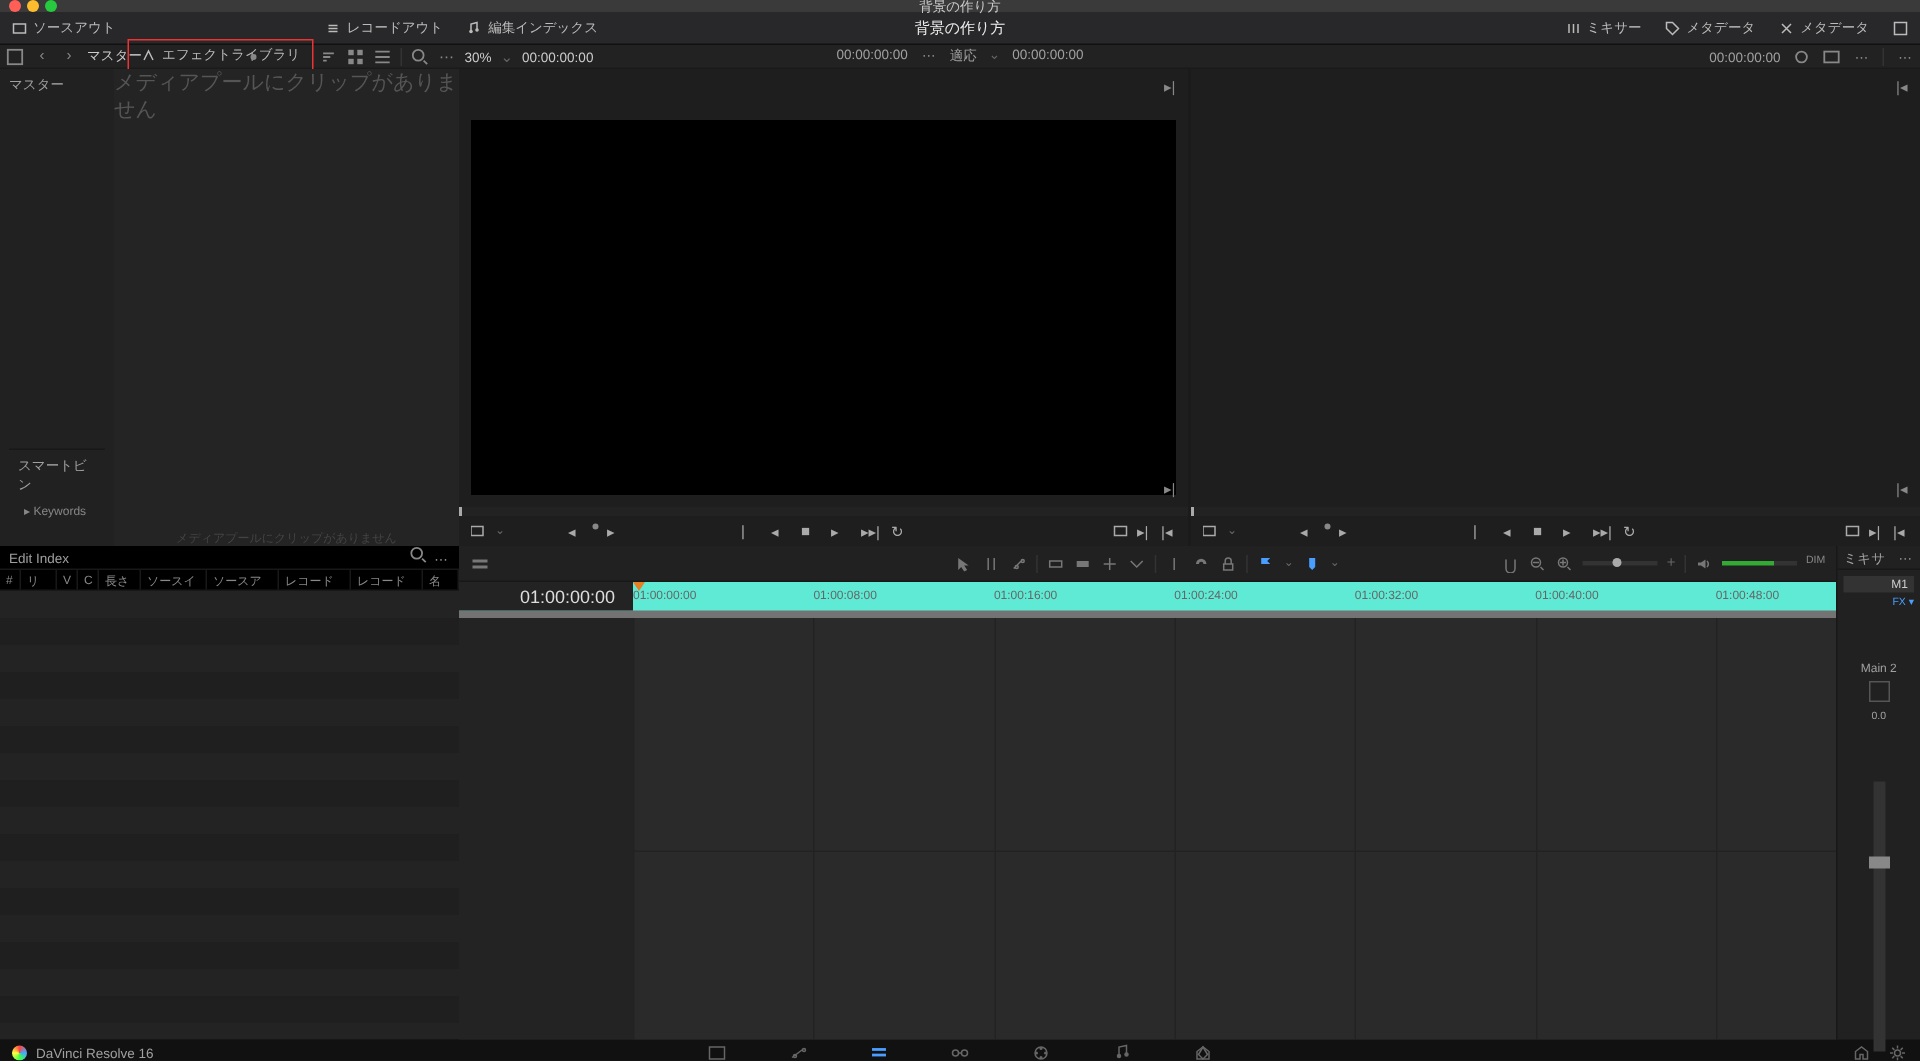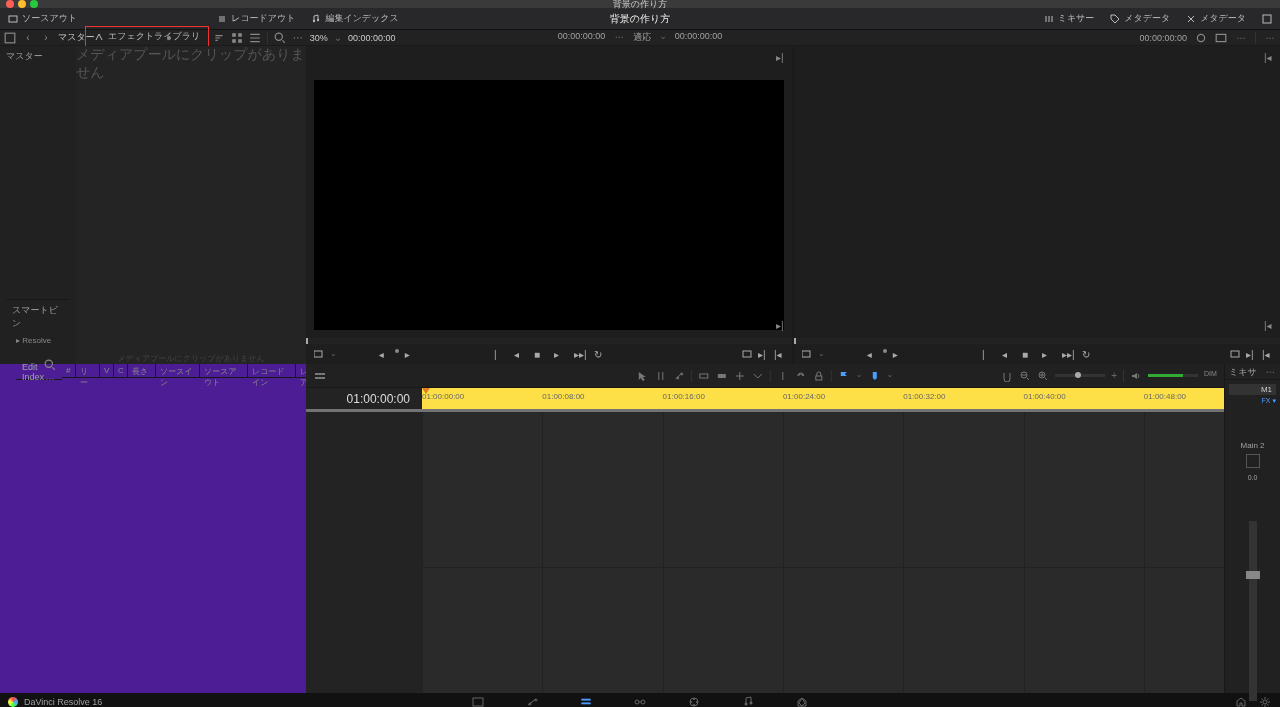--- a/index.html
+++ b/index.html
@@ -49,34 +49,34 @@
 .viewer-controls { height: 20px; display: flex; align-items: center; justify-content: center; gap: 10px; }
 .viewer-controls .side { position: absolute; display: flex; gap: 6px; }
 .vc-left { left: 8px; } .vc-right { right: 8px; }
 .play-icon { width: 10px; height: 10px; color: #aaa; cursor: pointer; }
 .corner-icon { position: absolute; width: 10px; height: 10px; color: #888; }
 
 .right-panel { width: 200px; background: #1f1f1f; display: flex; align-items: center; justify-content: center; color: #555; font-size: 14px; text-align: center; }
 
 
 .lower { display: flex; height: 329px; }
-.editindex { width: 306px; background: #4c1d95; display: flex; flex-direction: row; padding-left: 16px; }
+.editindex { width: 306px; background: #000000; display: flex; flex-direction: column; }
 .ei-header { height: 16px; display: flex; align-items: center; padding: 0 6px; font-size: 9px; justify-content: space-between; border-bottom: 1px solid #181818; }
 .ei-cols { height: 14px; display: flex; border-bottom: 1px solid #181818; font-size: 8px; }
 .ei-col { padding: 2px 4px; border-right: 1px solid #181818; color: #888; }
 .ei-rows { flex: 1; background: repeating-linear-gradient(#232323 0 18px, #1f1f1f 18px 36px); }
 
 .timeline-area { flex: 1; background: #1e1e1e; display: flex; flex-direction: column; }
 .tl-toolbar { height: 24px; background: #212121; display: flex; align-items: center; padding: 0 8px; gap: 8px; border-bottom: 1px solid #181818; position: relative; }
 .tl-toolbar .center-tools { position: absolute; left: 50%; transform: translateX(-50%); display: flex; gap: 6px; }
 .tl-toolbar .right-tools { margin-left: auto; display: flex; gap: 6px; align-items: center; }
 .tool-icon { width: 12px; height: 12px; color: #777; cursor: pointer; }
 .tool-icon.active { color: #4a9eff; }
 
-.tl-ruler-row { height: 24px; display: flex; background: #fde047; border-bottom: 3px solid #737373; }
+.tl-ruler-row { height: 24px; display: flex; background: #5eead4; border-bottom: 5px solid #737373; }
 .tl-head { width: 116px; display: flex; align-items: center; justify-content: flex-end; padding-right: 12px; font-size: 12px; color: #ddd; background: #232323; }
 .tl-ruler { flex: 1; position: relative; font-size: 8px; color: #666; }
 .tl-tick { position: absolute; top: 4px; }
 .tl-playhead { position: absolute; top: 0; left: 0; width: 0; height: 0; border-left: 4px solid transparent; border-right: 4px solid transparent; border-top: 6px solid #e67e22; }
 
 .tl-tracks { flex: 1; display: flex; }
 .tl-track-heads { width: 116px; background: #232323; }
 .tl-track-body { flex: 1; background: #2a2a2a; position: relative; }
 .tl-grid-line { position: absolute; top: 0; bottom: 0; width: 1px; background: #222; }
 .tl-hline { position: absolute; left: 0; right: 0; height: 1px; background: #222; }
@@ -240,21 +240,21 @@
   </div>
 </div>
 
 <div class="main">
   <div class="left-panel">
     <div class="lp-content">
       <div class="lp-tree">
         <div>マスター</div>
         <div style="height:236px"></div>
         <div class="smartbin">スマートビン</div>
-        <div class="smartbin-item">▸ <span>Resolve</span></div>
+        <div class="smartbin-item">▸ <span>Keywords</span></div>
       </div>
       <div class="lp-grid">
         <div>メディアプールにクリップがありません</div>
         <div class="lp-sub">メディアプールにクリップがありません</div>
       </div>
     </div>
   </div>
 
   <div class="viewers">
     <div class="viewer">

